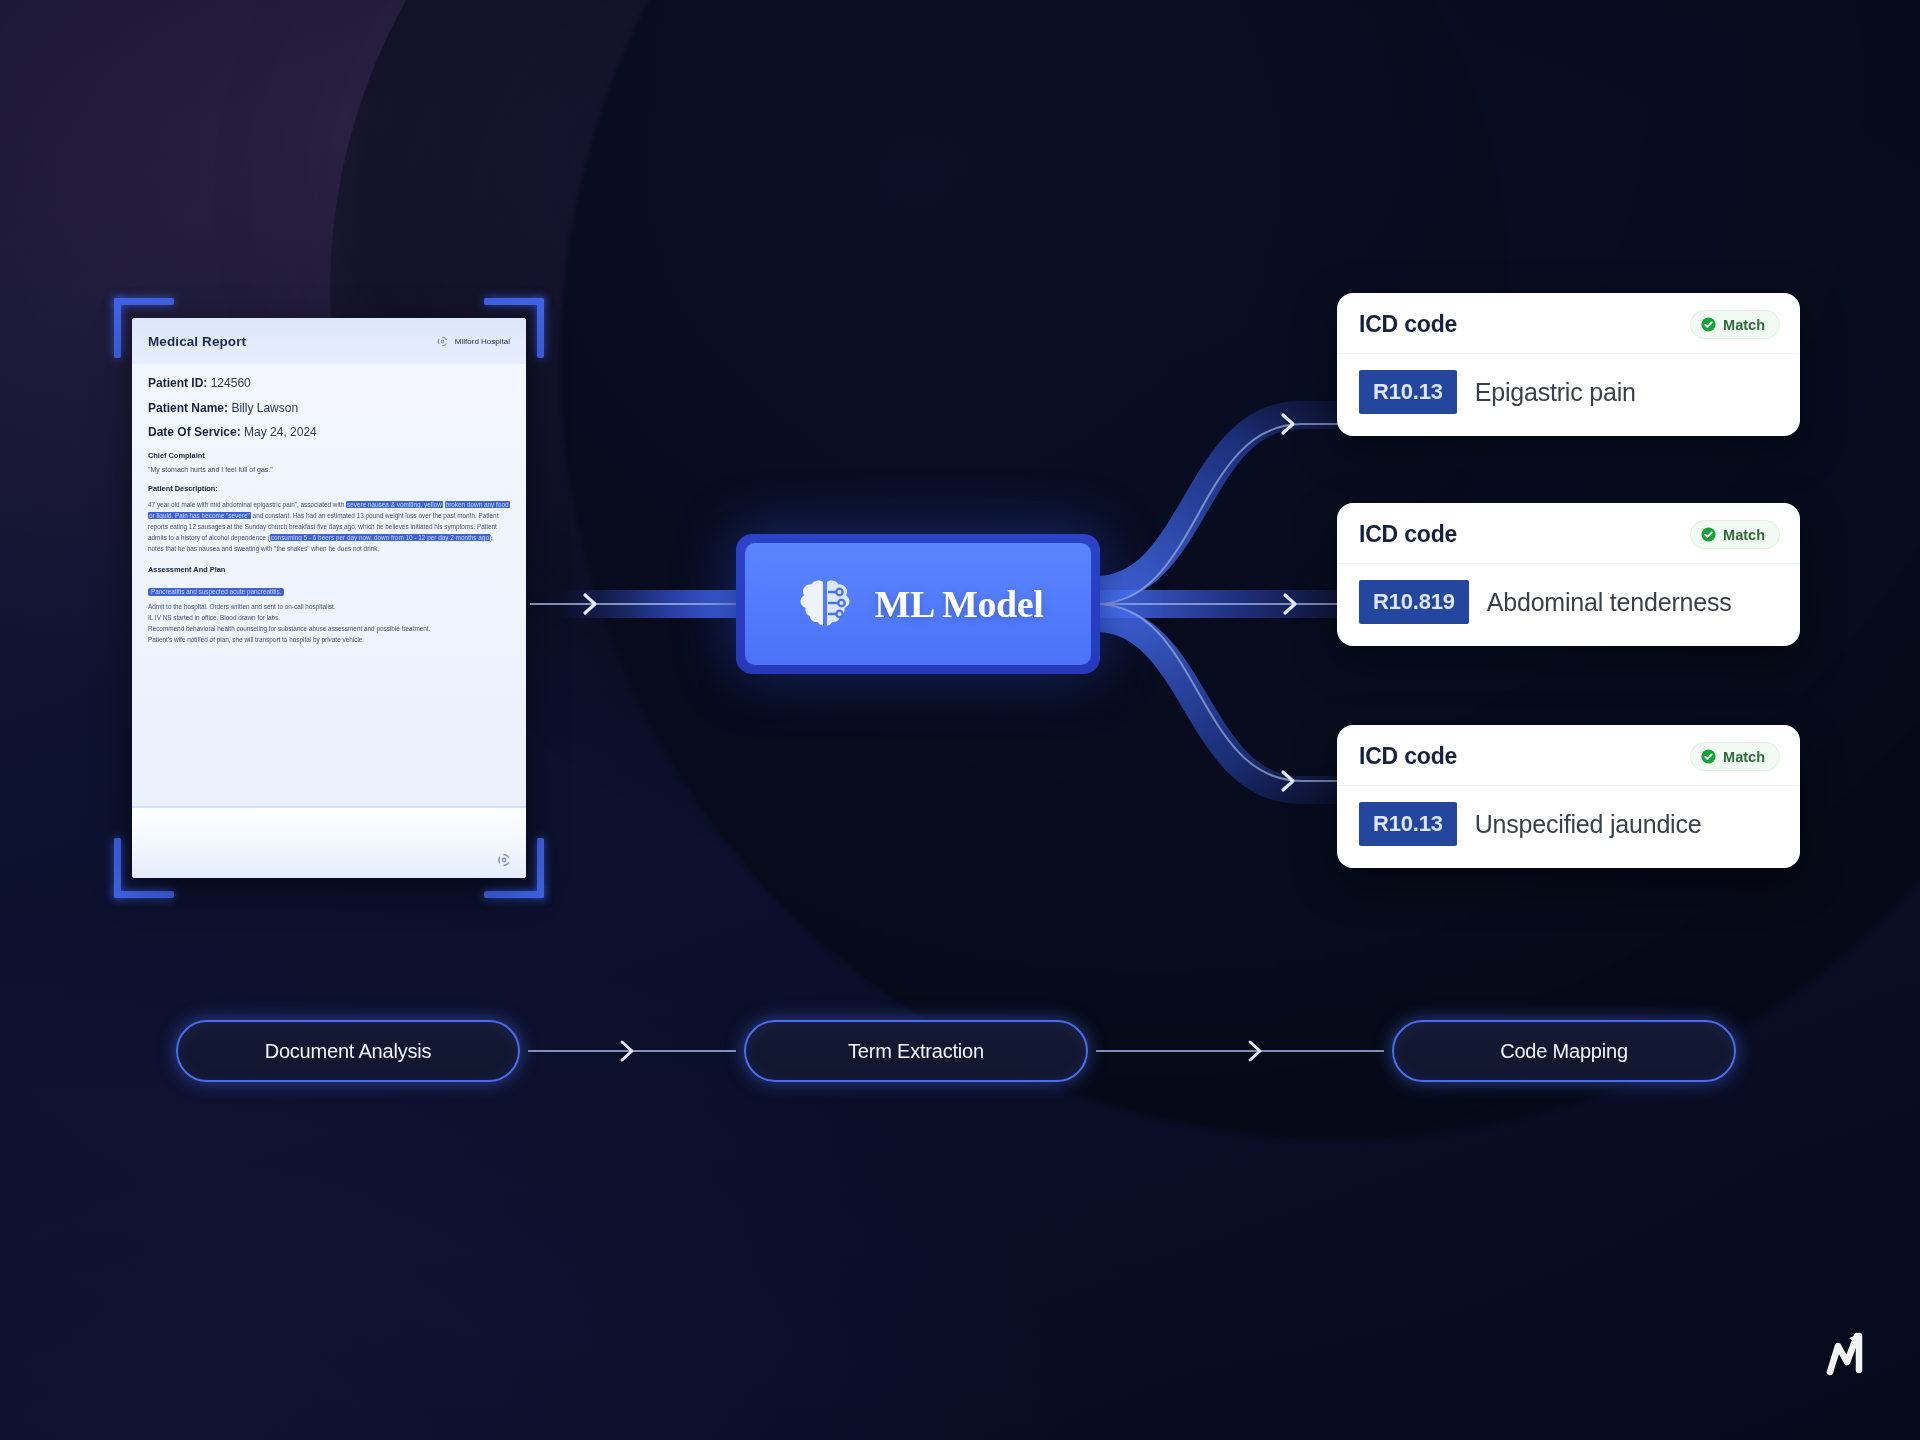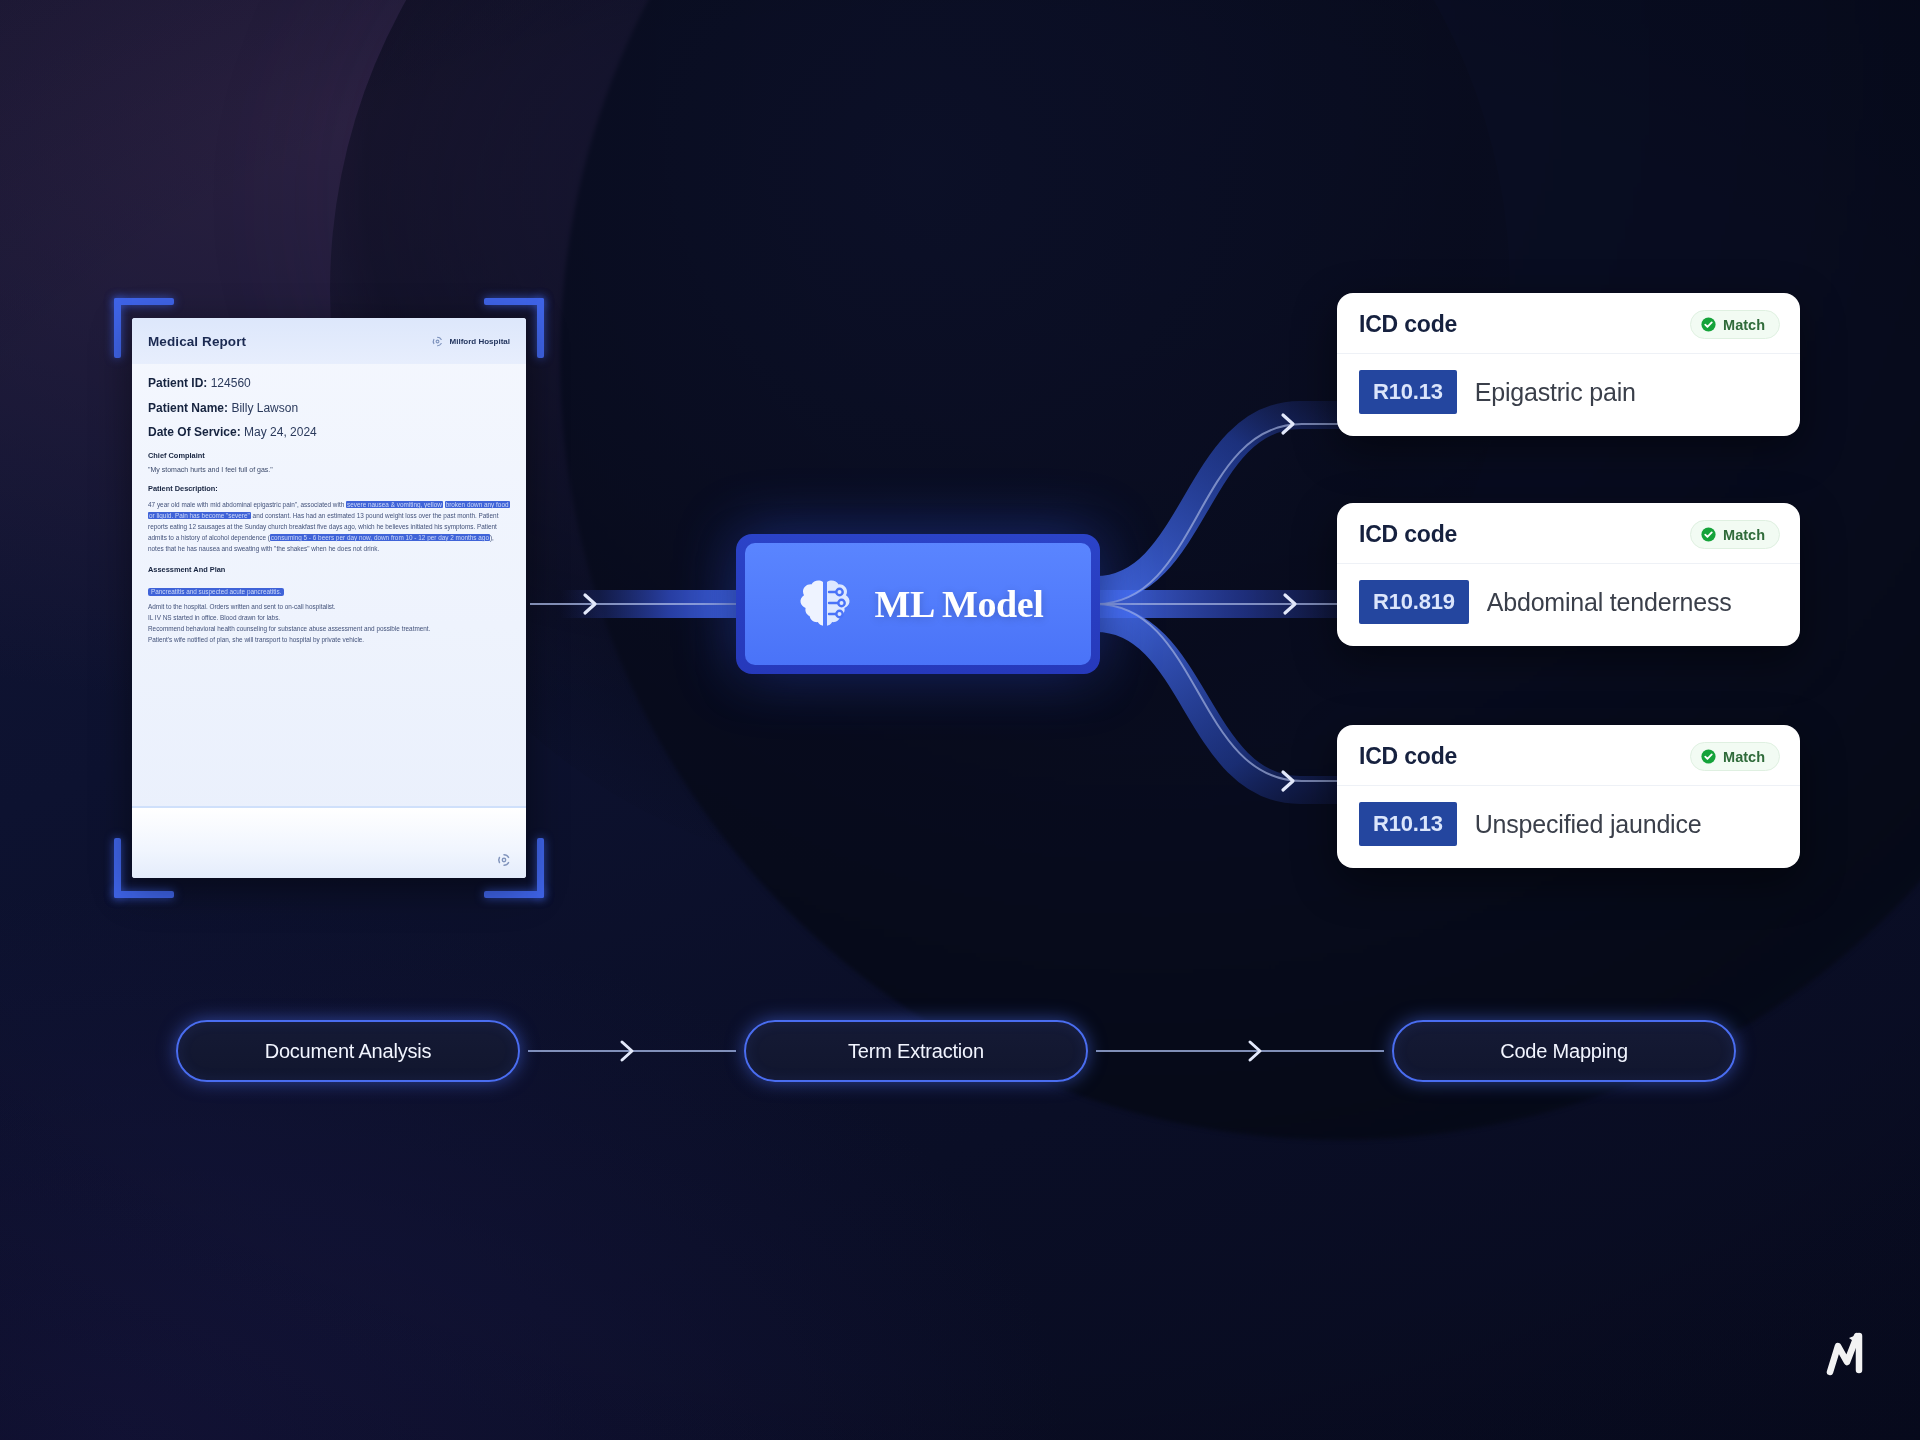--- a/index.html
+++ b/index.html
@@ -85,21 +85,21 @@
   }
   .paper-head {
     height: 46px;
     background: linear-gradient(180deg, #dde7fb 0%, #e7eefd 100%);
     display: flex; align-items: center; justify-content: space-between;
     padding: 0 16px;
     gap: 24px;
   }
   .paper-title { font-size: 13.5px; font-weight: 700; color: #1b2a52; letter-spacing: .1px; }
   .hosp { display: flex; align-items: center; gap: 6px; }
-  .hosp-name { font-size: 8px; font-weight: 700; color: #24365f; }
+  .hosp-name { font-size: 8px; font-weight: 400; color: #24365f; }
   .paper-body { padding: 12px 16px 0 16px; }
 
   .fld { font-size: 12px; color: #2b3a5c; margin-bottom: 9.5px; line-height: 1.25; }
   .fld b { font-weight: 700; color: #16233f; }
   .sec-h { font-size: 7.4px; font-weight: 700; color: #16233f; margin: 11px 0 6px; }
   .quote { font-size: 7px; color: #3c4a6b; margin-bottom: 11px; font-style: normal; }
   .para { font-size: 6.4px; line-height: 1.72; color: #43527a; text-align: left; }
   .hl { background: #3f63d8; color: #cdd9f8; border-radius: 1px; padding: 0 1px; box-decoration-break: clone; }
   .plan-line { font-size: 6.4px; line-height: 1.72; color: #43527a; }
   .plan-hl { display: inline-block; background: #3f63d8; color: #cdd9f8; padding: 0.5px 3px; border-radius: 2px; font-size: 6.4px; }

